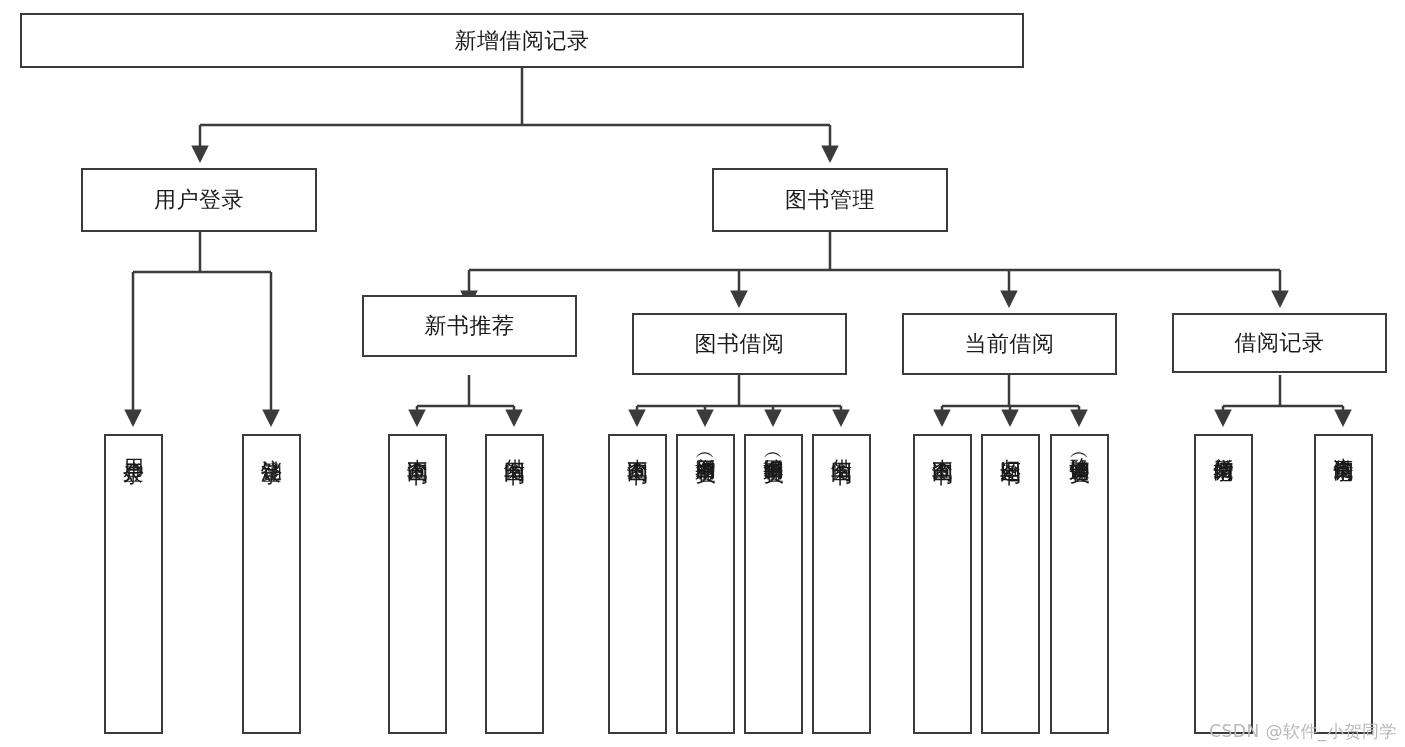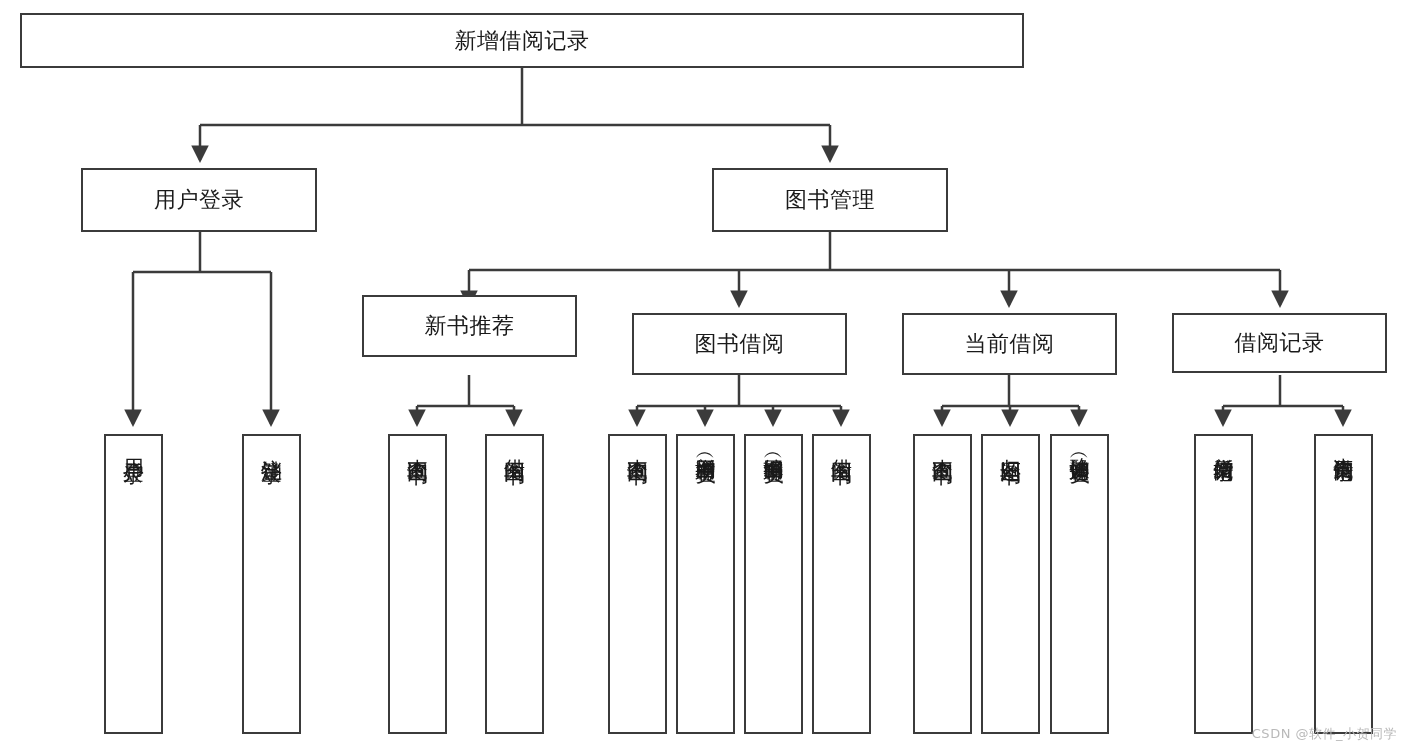--- a/index.html
+++ b/index.html
@@ -62,21 +62,21 @@
     white-space: nowrap;
   }
   .node.vert.long .label {
     font-size: 20px;
     letter-spacing: 1px;
   }
   #watermark {
     position: absolute;
     right: 8px;
     bottom: 4px;
-    font-size: 13px;
+    font-size: 17px;
     color: #b9b9b9;
     letter-spacing: 0.5px;
     user-select: none;
     white-space: nowrap;
   }
 </style>
 </head>
 <body>
 
 <div id="stage">

